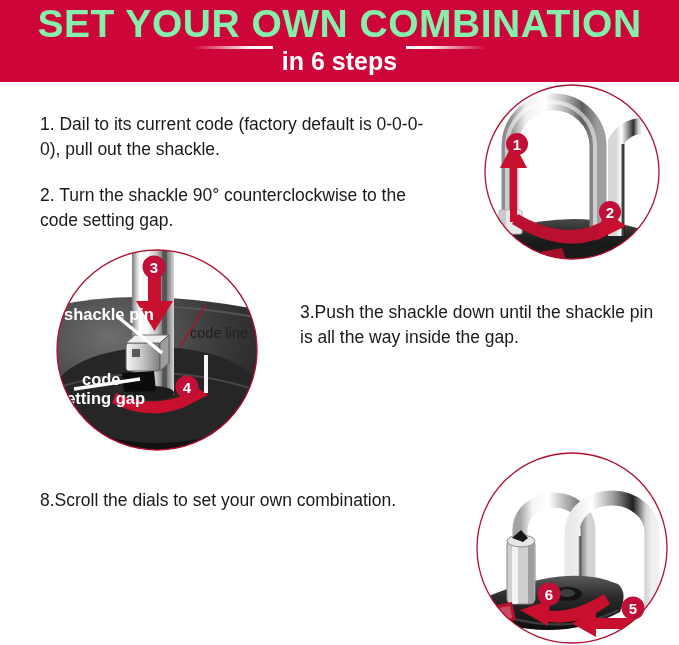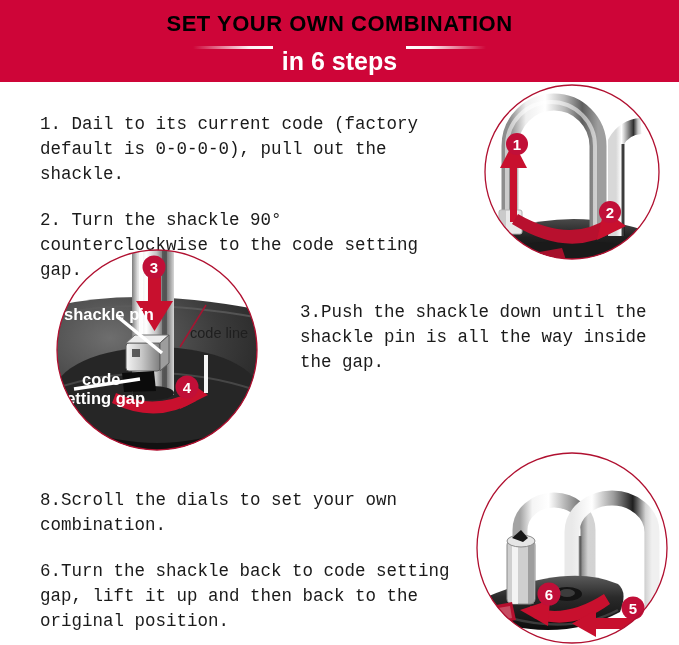--- a/index.html
+++ b/index.html
@@ -25,22 +25,22 @@
     left: 0; top: 0;
     width: 679px;
     height: 82px;
     background: #ce0538;
   }
   .banner-title {
     position: absolute;
     left: 0; top: 4px;
     width: 679px;
     text-align: center;
-    color: #000000;
-    font-size: 22px;
+    color: #86efac;
+    font-size: 39px;
     font-weight: bold;
     letter-spacing: 0.5px;
     line-height: 40px;
     white-space: nowrap;
   }
   .banner-sub-wrap {
     position: absolute;
     left: 0; top: 46px;
     width: 679px;
     display: flex;
@@ -70,21 +70,20 @@
 
   
   .textblock {
     position: absolute;
     color: #1a1a1a;
     font-size: 17.5px;
     line-height: 25px;
   }
   .textblock p {
     margin: 0 0 21px 0;
-    font-family: Liberation Mono, monospace;
   }
   .textblock p:last-child { margin-bottom: 0; }
 
   #block-a { left: 40px; top: 112px; width: 400px; }
   #block-b { left: 300px; top: 300px; width: 368px; }
   #block-c { left: 40px; top: 488px; width: 430px; }
 
   
   .illus {
     position: absolute;
@@ -109,21 +108,20 @@
     <p>1. Dail to its current code (factory default is 0-0-0-0), pull out the shackle.</p>
     <p>2. Turn the shackle 90° counterclockwise to the code setting gap.</p>
   </div>
 
   <div class="textblock" id="block-b">
     <p>3.Push the shackle down until the shackle pin is all the way inside the gap.</p>
   </div>
 
   <div class="textblock" id="block-c">
     <p>8.Scroll the dials to set your own combination.</p>
-    <p>6.Turn the shackle back to code setting gap, lift it up and then back to the original position.</p>
   </div>
 
   <div class="illus" style="left:466px; top:84px;">
     <svg width="213" height="176" viewBox="0 0 213 176">
       <defs>
         <clipPath id="clipTR">
             <circle cx="106" cy="88" r="87"></circle>
           </clipPath>
         <linearGradient id="barTR" x1="0" y1="0" x2="1" y2="0">
           <stop offset="0%" stop-color="#8d8d8d"></stop>

